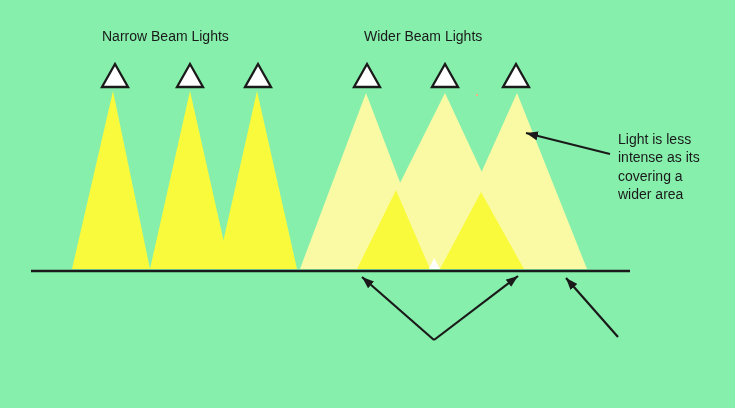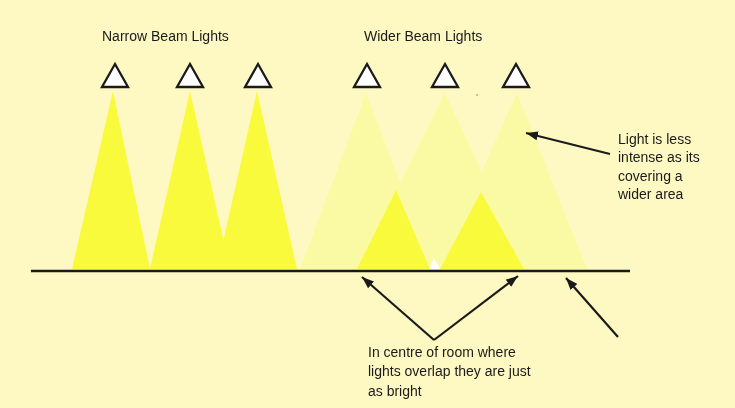--- a/index.html
+++ b/index.html
@@ -1,19 +1,19 @@
 <!DOCTYPE html>
 <html><head>
 <meta charset="utf-8">
 <style>
   html,body { margin:0; padding:0; background:#fff; }
   .canvas {
     position:relative;
     width:735px; height:408px;
-    background:#fef9c3;
+    background:#86efac;
     overflow:hidden;
     font-family:"Liberation Sans", sans-serif;
     color:#1a1a1a;
   }
   .diagram-svg { position:absolute; left:0; top:0; width:735px; height:408px; }
   .label {
     position:absolute;
     font-size:14px;
     line-height:18px;
     white-space:pre-line;
@@ -66,18 +66,15 @@
 
   <div class="label title" style="left:102px; top:27px;">Narrow Beam Lights</div>
 
   <div class="label title" style="left:364px; top:27px;">Wider Beam Lights</div>
 
   <div class="label" style="left:618px; top:130px; line-height:18.4px;">Light is less
 intense as its
 covering a
 wider area</div>
 
-  <div class="label ann" style="left:368px; top:343px;">In centre of room where
-lights overlap they are just
-as bright</div>
 
 
 </div>
 
 </body></html>

